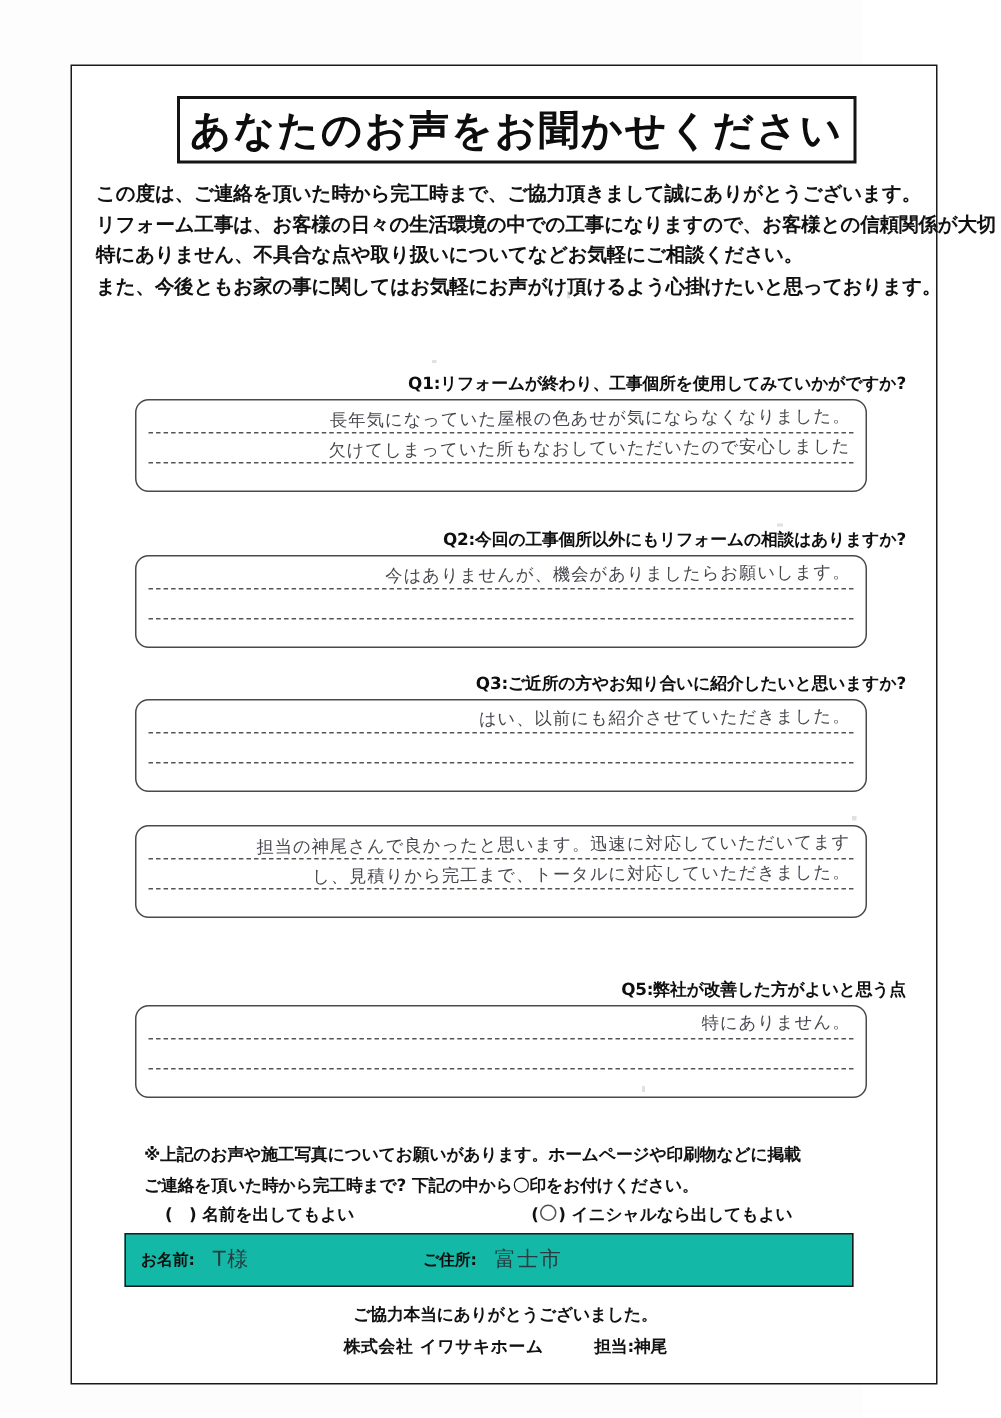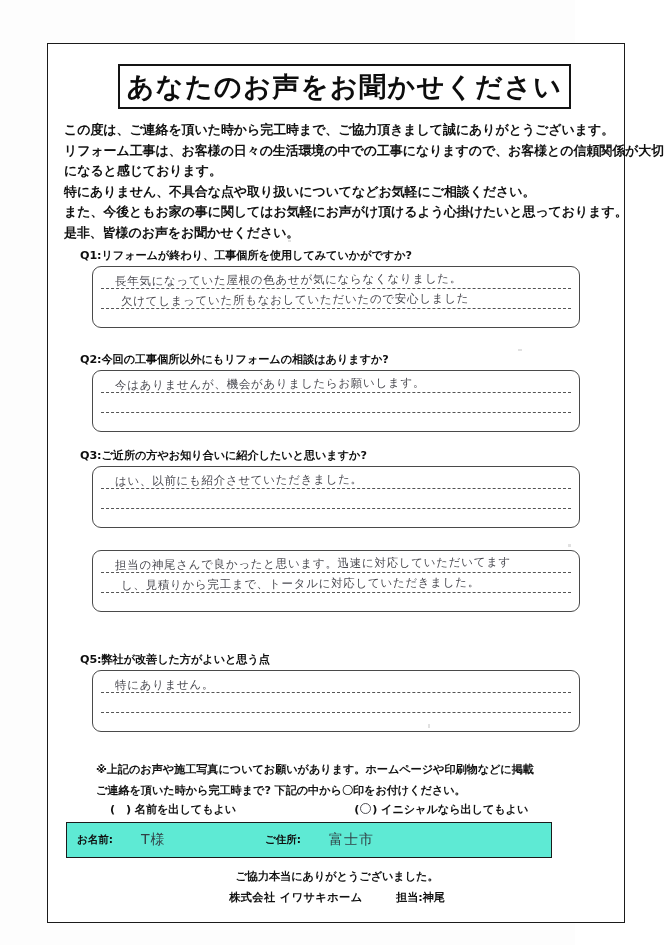--- a/index.html
+++ b/index.html
@@ -71,33 +71,33 @@
   .intro-line {
     font-size: 13px;
     font-weight: 700;
     line-height: 20.6px;
     color: #111111;
     white-space: nowrap;
     letter-spacing: -0.1px;
   }
 
   
-  .question-block { position: absolute; left: 20px; width: 548px; }
+  .question-block { position: absolute; left: 8px; width: 548px; text-align: right; }
   .q-label {
     font-size: 11.2px;
     font-weight: 700;
     color: #0f0f0f;
     margin-left: 12px;
     margin-bottom: 3px;
     white-space: nowrap;
     letter-spacing: -0.1px;
   }
   .answer-box {
     position: relative;
-    margin-left: 24px;
+    margin-left: 34px;
     width: 488px;
     border: 1.1px solid #4a4a4a;
     border-radius: 9px;
     box-sizing: border-box;
     background: #ffffff;
     overflow: hidden;
   }
   .answer-box.h-tall  { height: 62px; }
 
   
@@ -155,47 +155,47 @@
     border-radius: 50%;
     vertical-align: -1px;
     margin: 0 1px;
     opacity: 0.85;
   }
   .mark-blank { display: inline-block; width: 11px; }
 
   
   .info-table {
     position: absolute;
-    left: 18px;
+    left: 35px;
     top: 778px;
     width: 486px;
     height: 36px;
     border: 1.6px solid #1b1b1b;
     box-sizing: border-box;
-    background: #5eead4;
+    background: #14b8a6;
   }
   .info-cell {
     position: absolute;
     top: 0; height: 100%;
     display: flex;
     align-items: center;
   }
   .info-cell.name { left: 10px; }
   .info-cell.addr { left: 198px; }
   .info-key {
     font-size: 10.6px;
     font-weight: 700;
     color: #0f0f0f;
     white-space: nowrap;
     letter-spacing: -0.1px;
   }
   .info-val {
     font-size: 14px;
     color: #2b2b33;
-    margin-left: 28px;
+    margin-left: 12px;
     white-space: nowrap;
     letter-spacing: 1px;
     opacity: 0.88;
   }
 
   
   .footer {
     position: absolute;
     left: 0;
     top: 822px;
@@ -227,24 +227,22 @@
 
   <div class="page-frame">
 
     <div class="title-box">
       <div class="title-text">あなたのお声をお聞かせください</div>
     </div>
 
     <div class="intro">
       <div class="intro-line">この度は、ご連絡を頂いた時から完工時まで、ご協力頂きまして誠にありがとうございます。</div>
       <div class="intro-line">リフォーム工事は、お客様の日々の生活環境の中での工事になりますので、お客様との信頼関係が大切</div>
-      <div class="intro-line">になると感じております。</div>
       <div class="intro-line">特にありません、不具合な点や取り扱いについてなどお気軽にご相談ください。</div>
       <div class="intro-line">また、今後ともお家の事に関してはお気軽にお声がけ頂けるよう心掛けたいと思っております。</div>
-      <div class="intro-line">是非、皆様のお声をお聞かせください。</div>
     </div>
 
     <div class="question-block" style="top:204px;">
       <div class="q-label">Q1:リフォームが終わり、工事個所を使用してみていかがですか?</div>
       <div class="answer-box h-tall">
         <div class="rule r1"></div>
         <div class="rule r2"></div>
         <div class="hand l1">長年気になっていた屋根の色あせが気にならなくなりました。</div>
         <div class="hand l2">欠けてしまっていた所もなおしていただいたので安心しました</div>
       </div>

